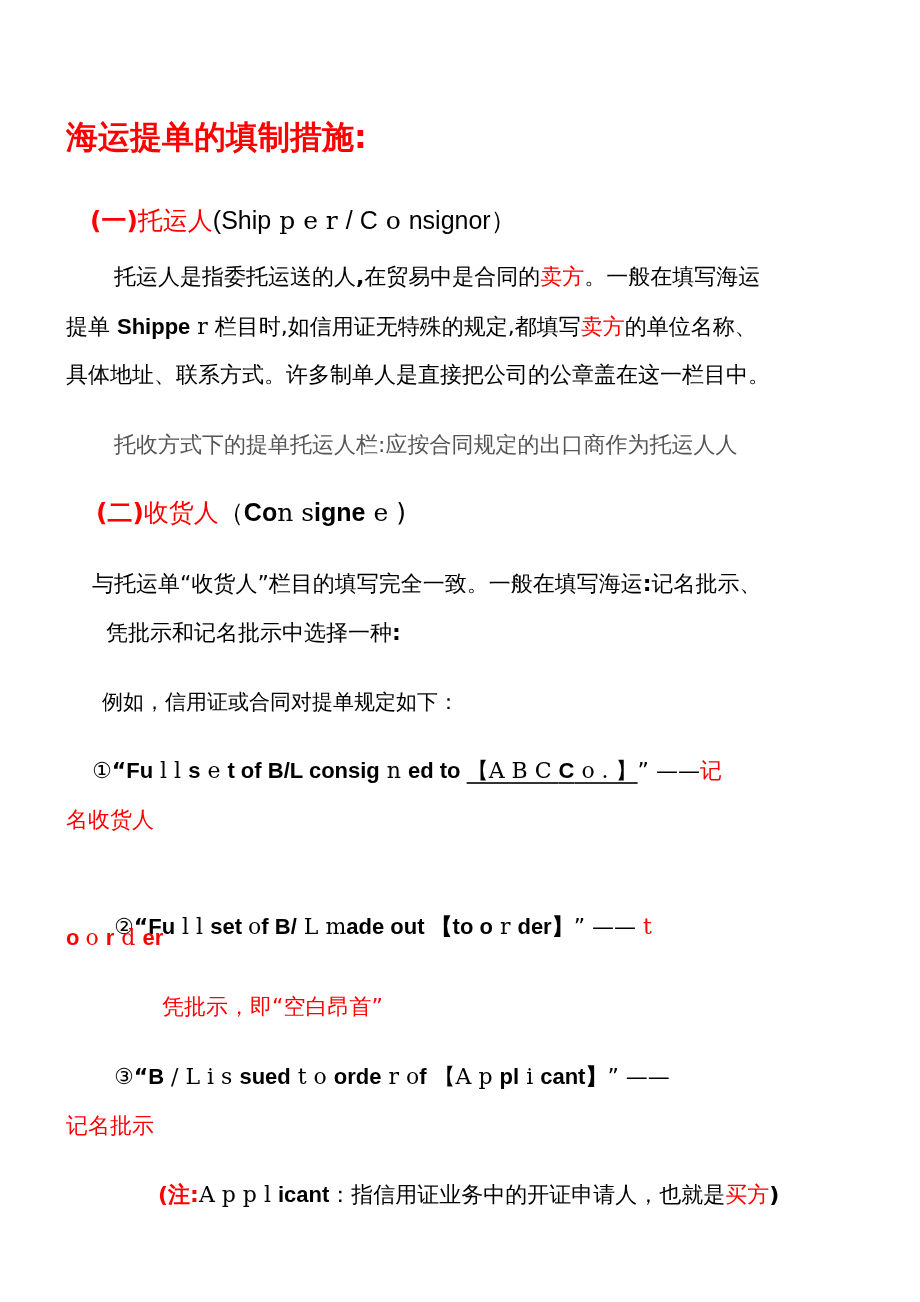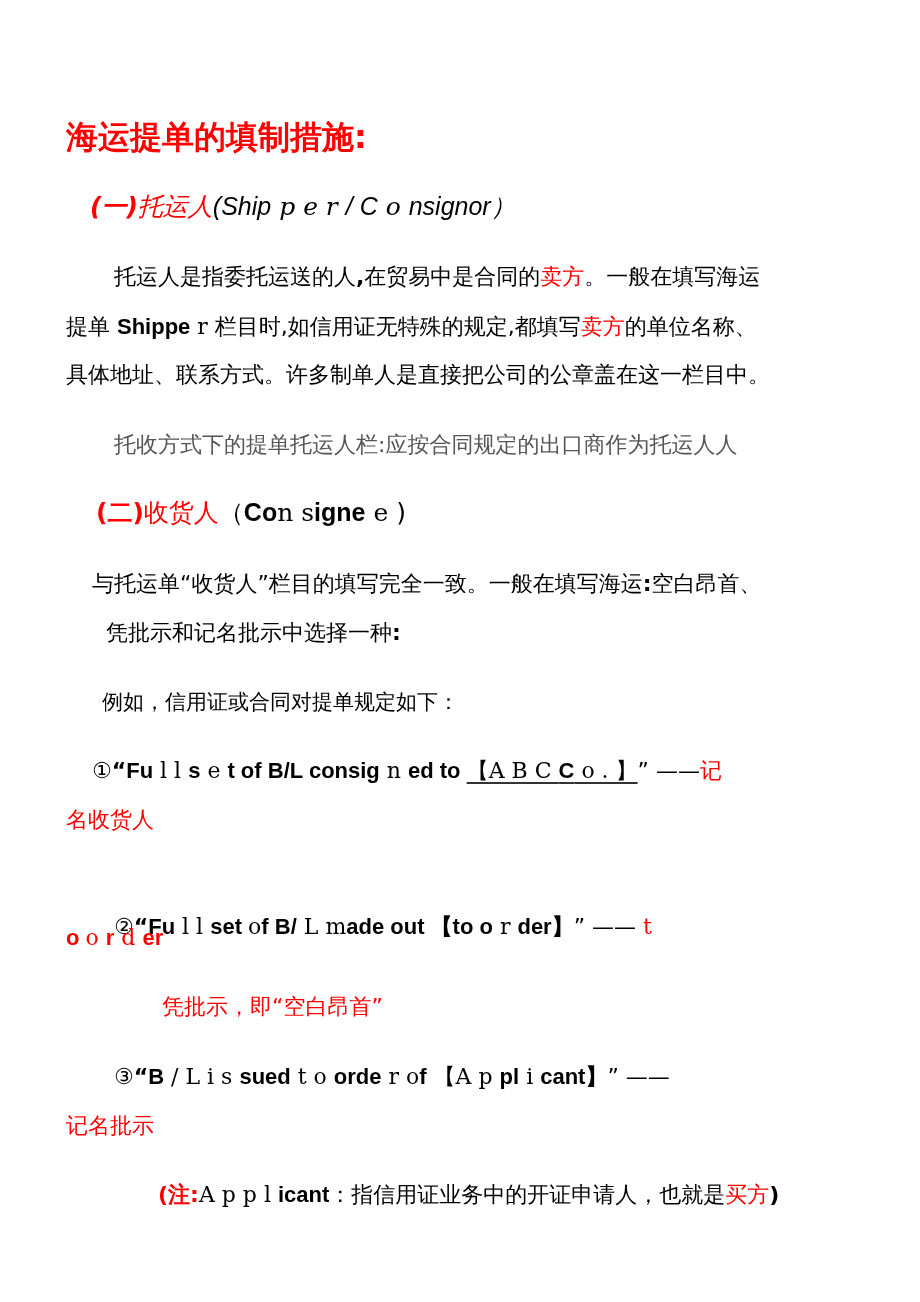--- a/index.html
+++ b/index.html
@@ -28,23 +28,22 @@
     .ul { text-decoration: underline; text-decoration-color: #333; text-underline-offset: 4px; }
 
     .title {
       left: 66px; top: 121px;
       font-size: 32px;
       font-weight: bold;
       color: #ff0000;
       letter-spacing: 0px;
     }
     .h1 {
-      left: 90px; top: 194px;
+      left: 90px; top: 208px;
       font-size: 25px;
-      font-style: italic;
     }
     .p {
       font-size: 22px;
     }
     .h2 {
       left: 96px; top: 500px;
       font-size: 25px;
     }
   </style>
 </head>
@@ -66,21 +65,21 @@
   <span>具体地址、联系方式。许多制单人是直接把公司的公章盖在这一栏目中。</span>
 </div>
 
 <div class="line p gray" style="left:114px; top:434px;">托收方式下的提单托运人栏:应按合同规定的出口商作为托运人人</div>
 
 <div class="line h2">
   <span class="red b">(二)</span><span class="red">收货人</span><span>（</span><span class="b sans">Co</span><span class="serif">n s</span><span class="b sans">igne</span><span class="serif"> e </span><span>)</span>
 </div>
 
 <div class="line p" style="left:92px; top:573px;">
-  <span>与托运单“收货人”栏目的填写完全一致。一般在填写海运</span><span class="b">:</span><span>空白昂首、</span>
+  <span>与托运单“收货人”栏目的填写完全一致。一般在填写海运</span><span class="b">:</span><span>记名批示、</span>
 </div>
 <div class="line p" style="left:66px; top:622px;margin-left:40px;">
   <span>凭批示和记名批示中选择一种</span><span class="b">:</span>
 </div>
 <div class="line p" style="left:102px; top:692px; font-size:21px;">例如，信用证或合同对提单规定如下：</div>
 
 <div class="line p" style="left:92px; top:760px;">
   <span>①</span><span class="b">“</span><span class="b sans">Fu</span><span class="serif"> l l </span><span class="b sans">s</span><span class="serif"> e </span><span class="b sans">t of B/L consig</span><span class="serif"> n </span><span class="b sans">ed to </span><span class="ul"><span class="serif">【A B C </span><span class="b sans">C</span><span class="serif"> o . 】</span></span><span>”</span><span> ——</span><span class="red">记</span>
 </div>
 <div class="line p red" style="left:66px; top:809px;">名收货人</div>

